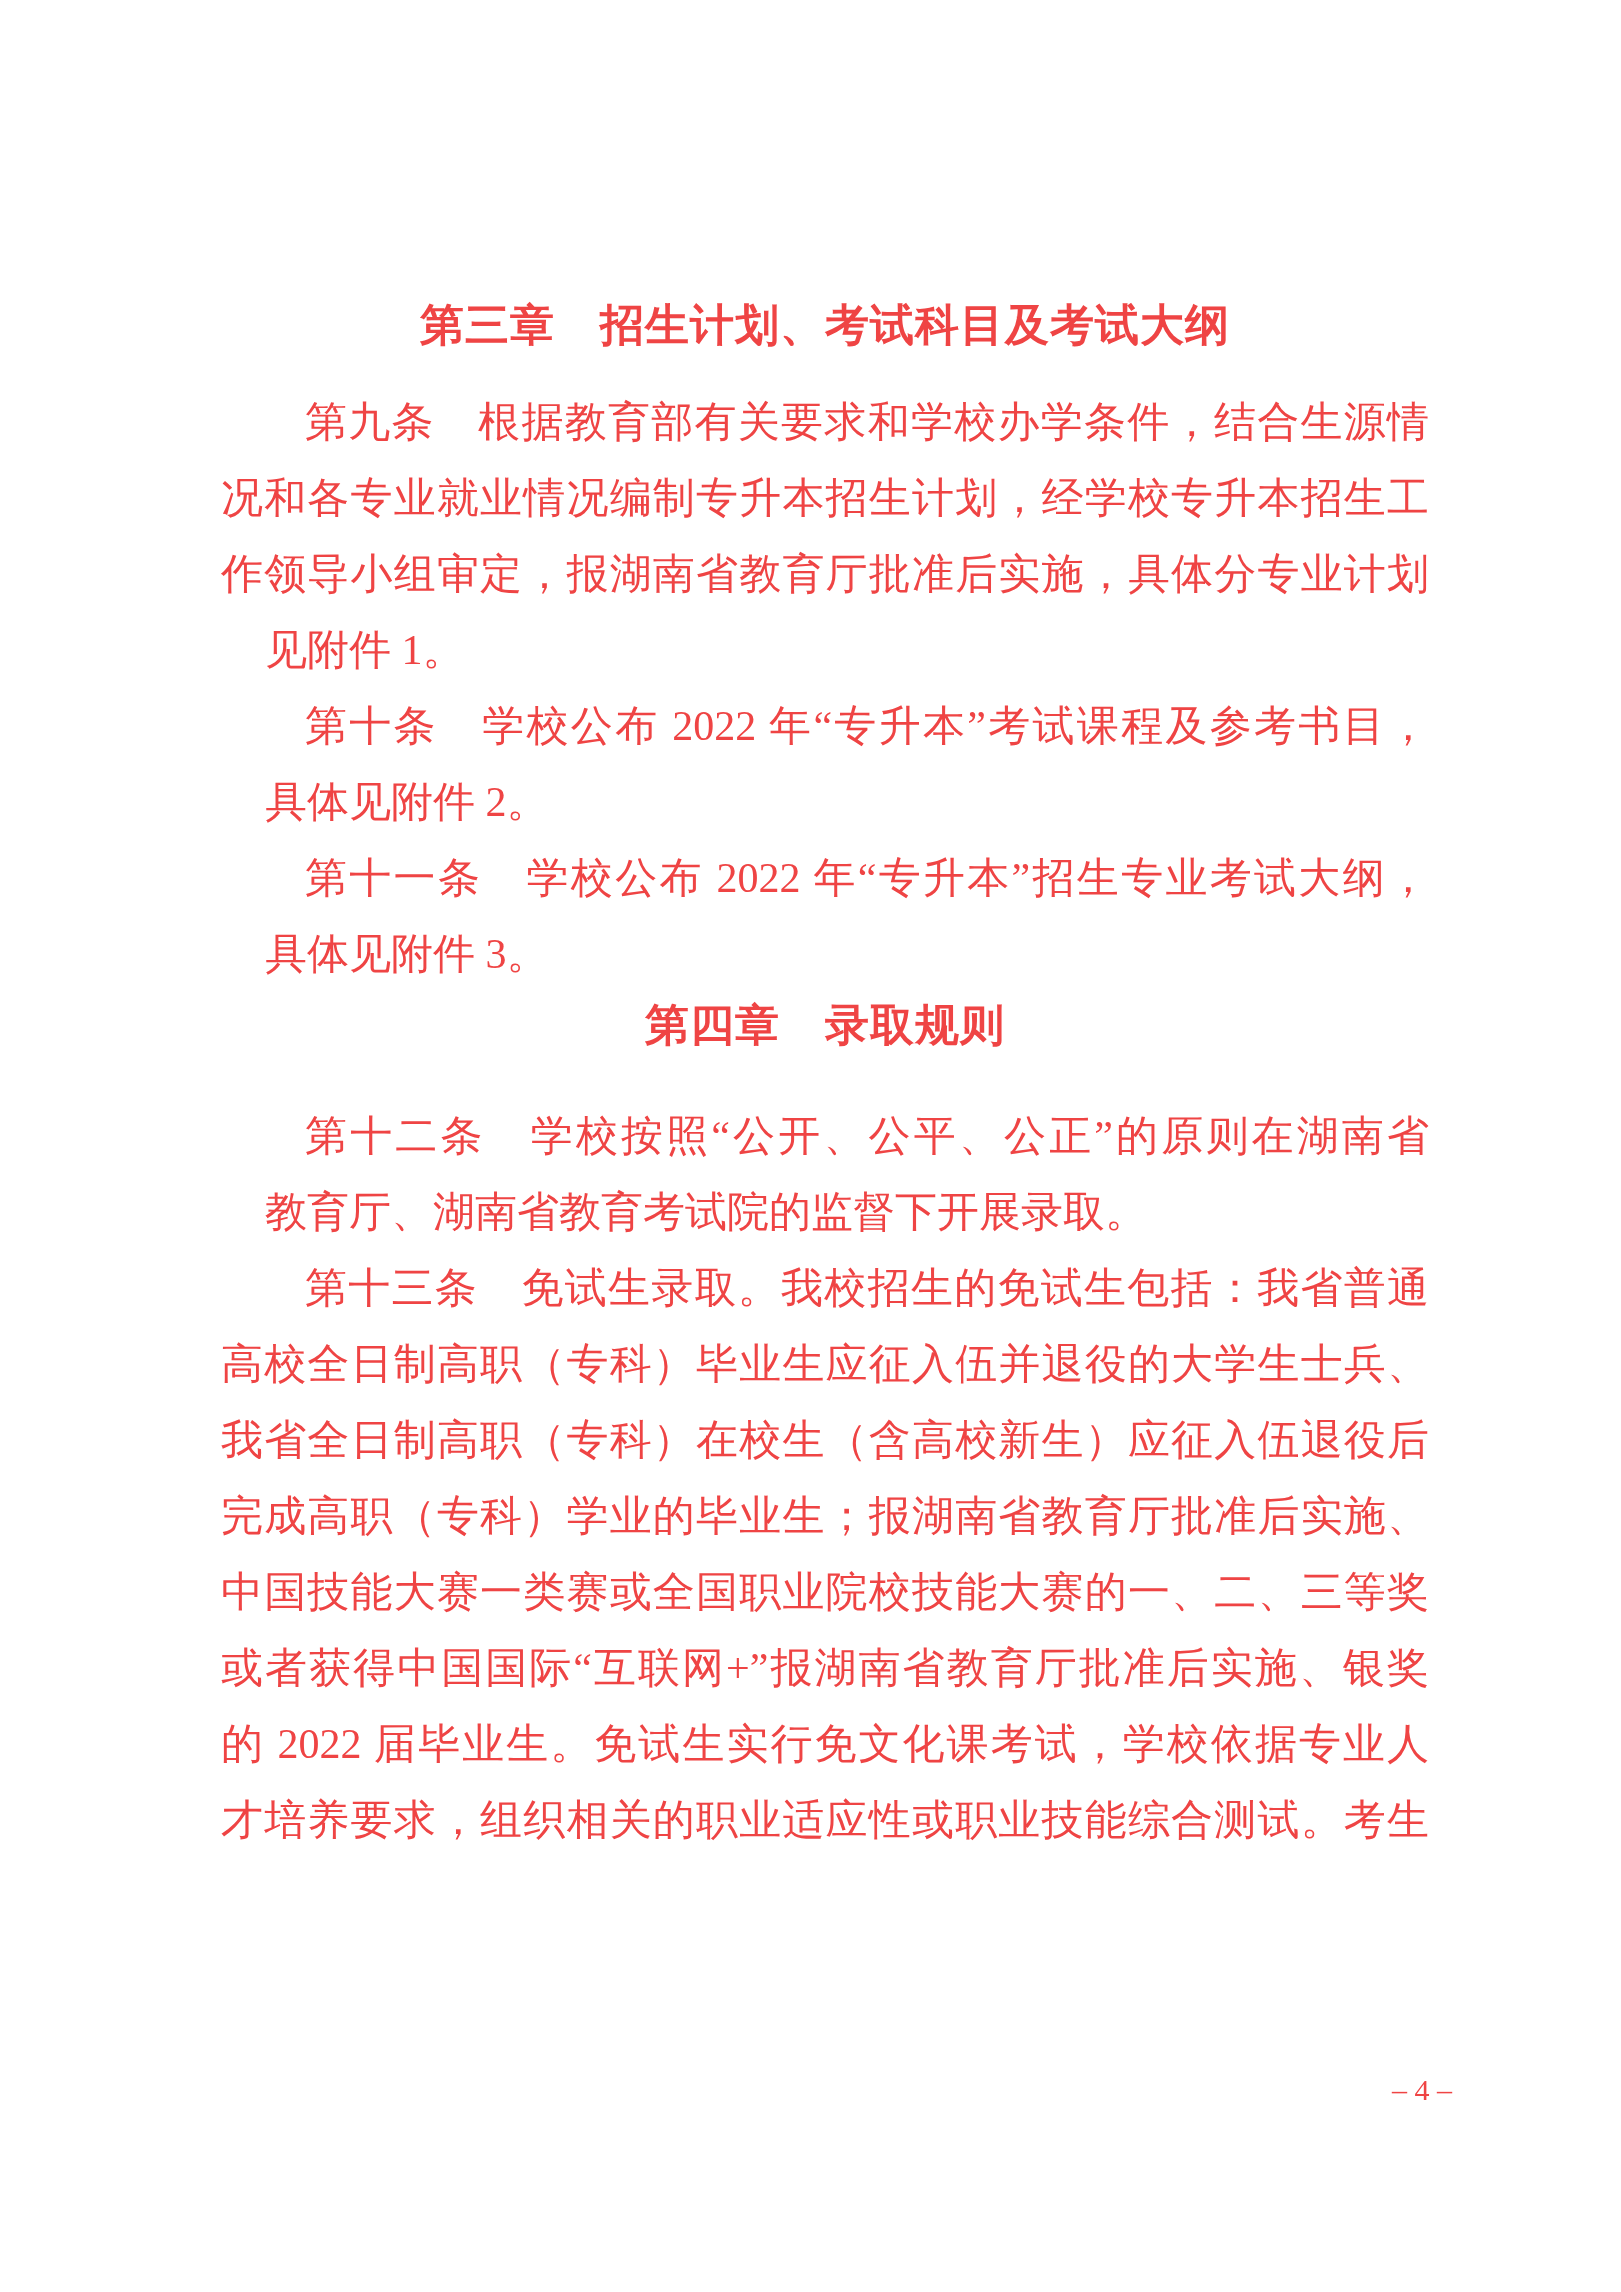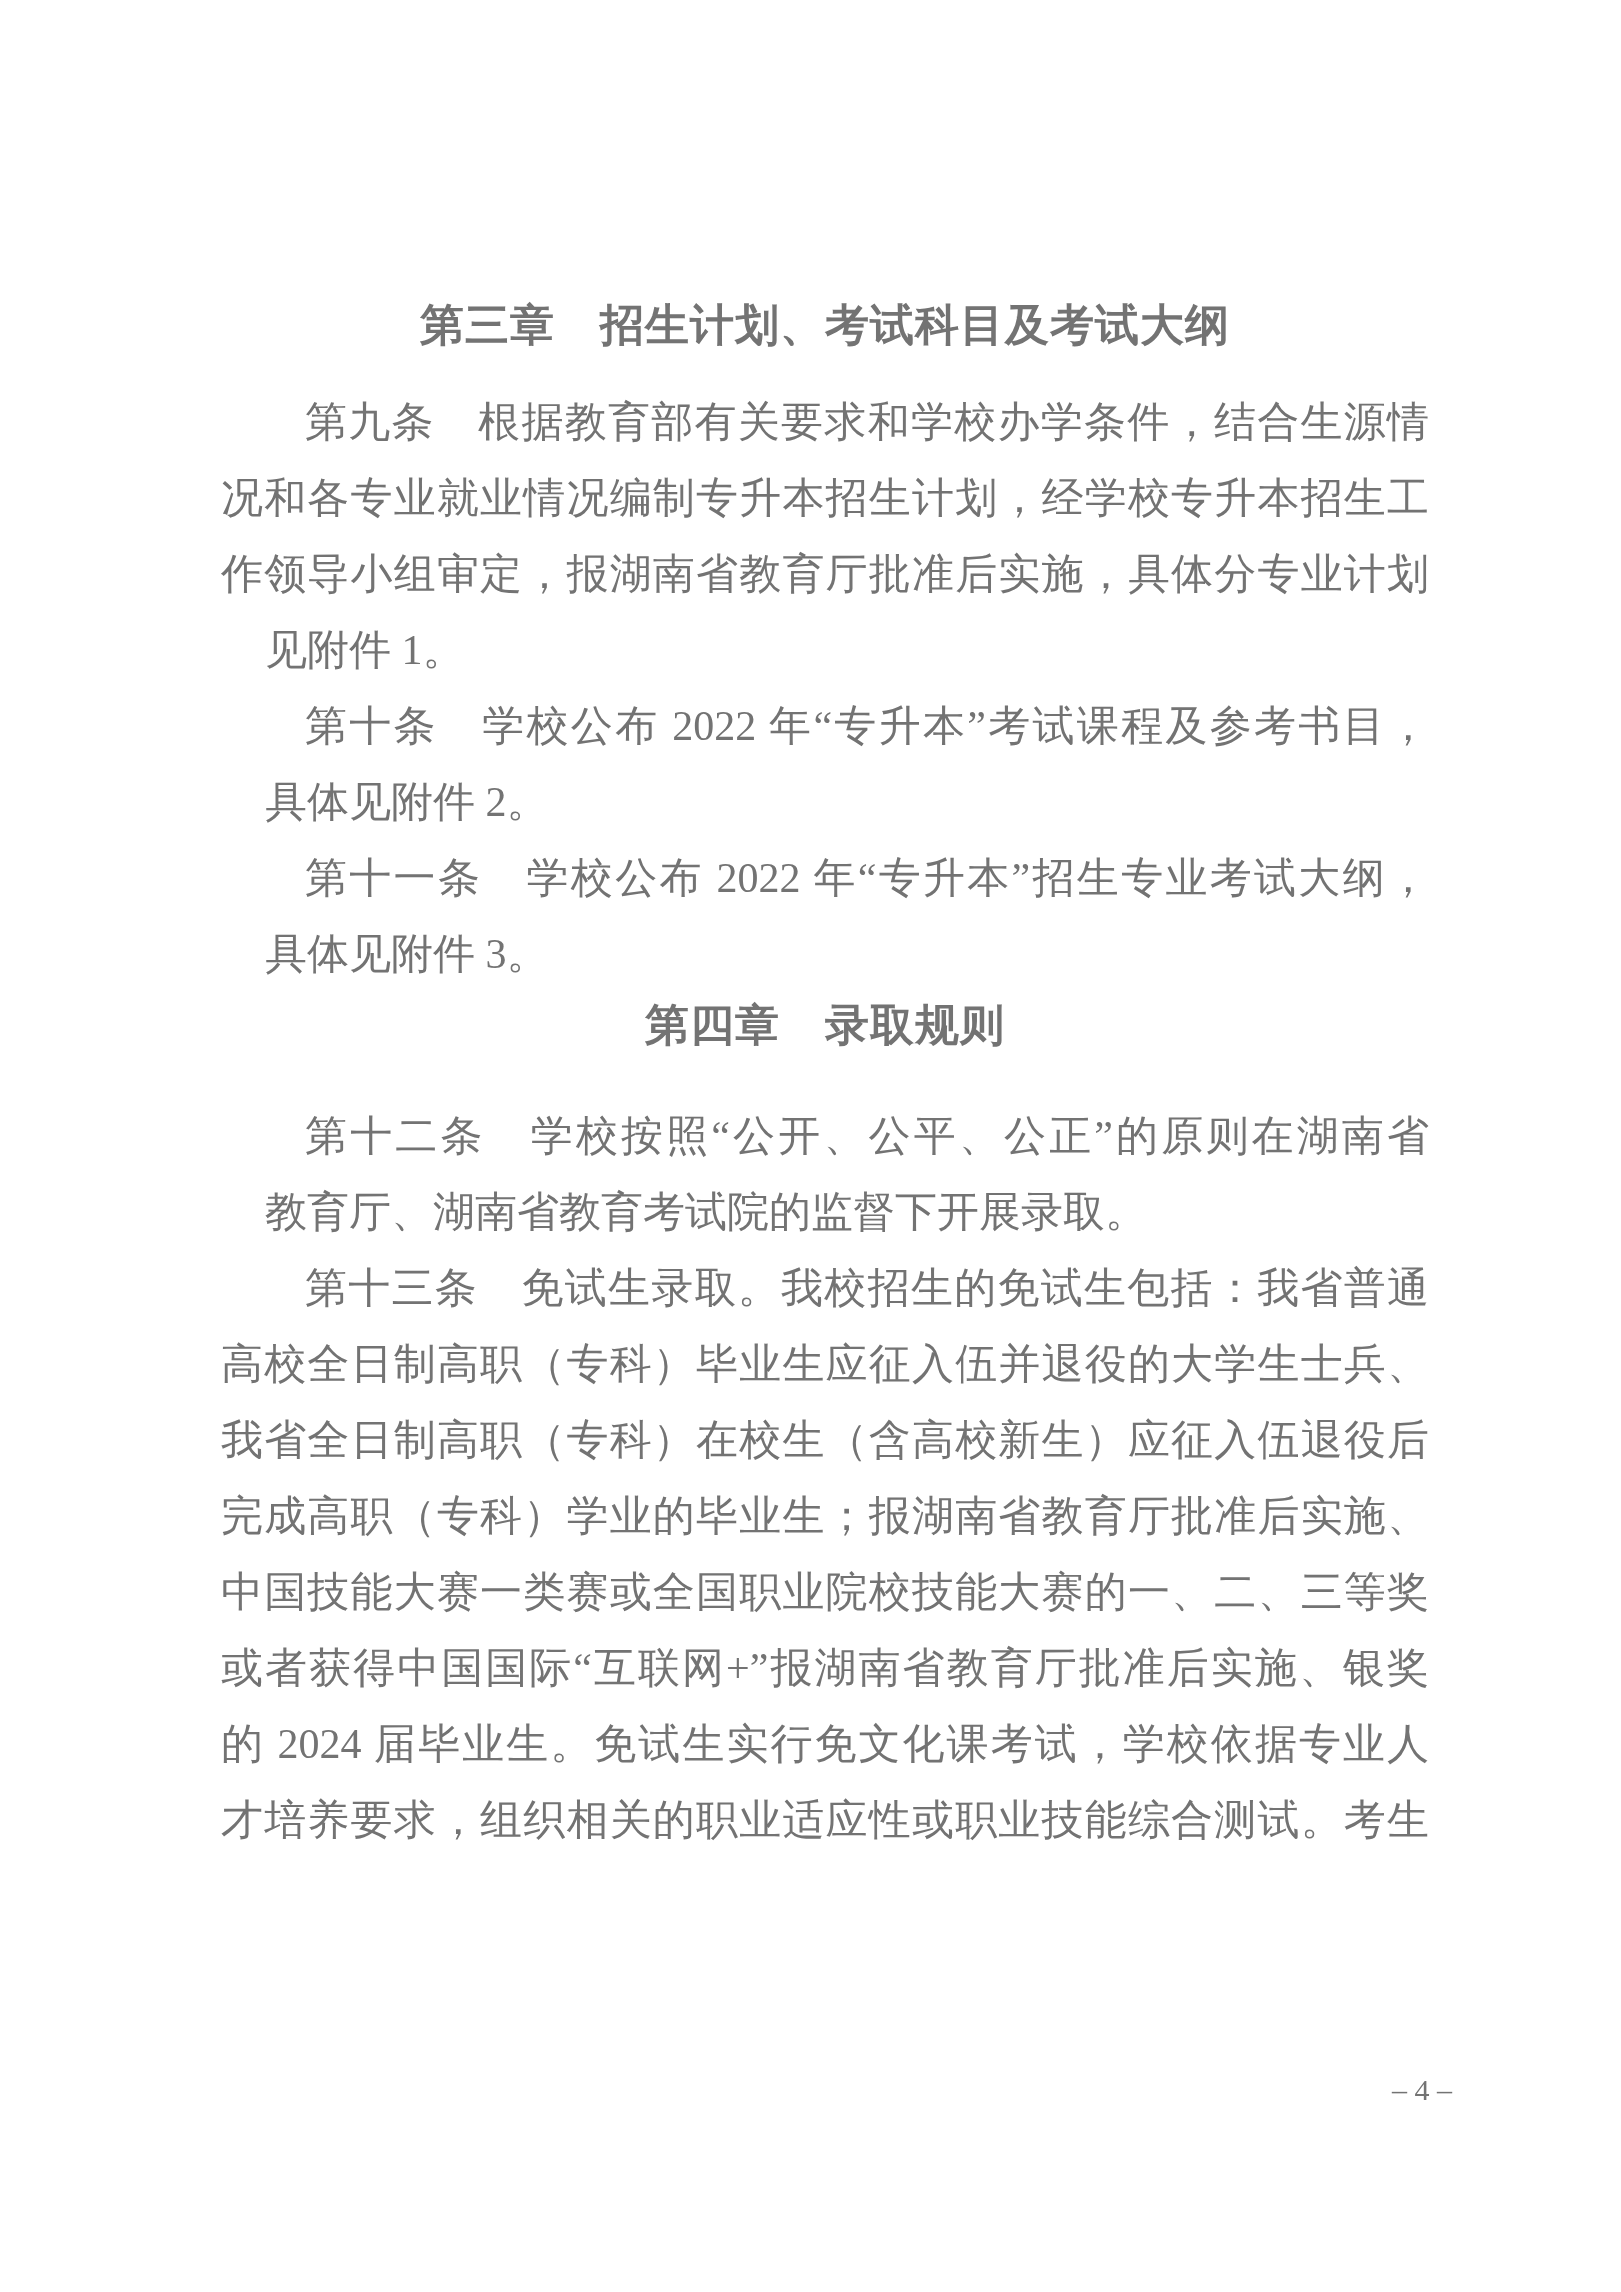--- a/index.html
+++ b/index.html
@@ -6,21 +6,21 @@
     margin: 0;
     padding: 0;
     background: #ffffff;
   }
   .page {
     position: relative;
     width: 1621px;
     height: 2293px;
     background: #ffffff;
     overflow: hidden;
-    color: #737373;
+    color: #ef4444;
   }
   .content {
     position: absolute;
     left: 221px;
     top: 292px;
     width: 1208px;
   }
   .chapter-title {
     font-family: "DejaVu Sans", "Liberation Sans", sans-serif;
     font-weight: 700;
@@ -87,20 +87,20 @@
 
     <p class="bodyline just indent">第十二条　学校按照“公开、公平、公正”的原则在湖南省</p>
     <p class="bodyline left">教育厅、湖南省教育考试院的监督下开展录取。</p>
 
     <p class="bodyline just indent">第十三条　免试生录取。我校招生的免试生包括：我省普通</p>
     <p class="bodyline just">高校全日制高职（专科）毕业生应征入伍并退役的大学生士兵、</p>
     <p class="bodyline just">我省全日制高职（专科）在校生（含高校新生）应征入伍退役后</p>
     <p class="bodyline just">完成高职（专科）学业的毕业生；报湖南省教育厅批准后实施、</p>
     <p class="bodyline just">中国技能大赛一类赛或全国职业院校技能大赛的一、二、三等奖</p>
     <p class="bodyline just">或者获得中国国际“互联网+”报湖南省教育厅批准后实施、银奖</p>
-    <p class="bodyline just">的 2024 届毕业生。免试生实行免文化课考试，学校依据专业人</p>
+    <p class="bodyline just">的 2022 届毕业生。免试生实行免文化课考试，学校依据专业人</p>
     <p class="bodyline just">才培养要求，组织相关的职业适应性或职业技能综合测试。考生</p>
 
   </div>
 
   <div class="page-number">– 4 –</div>
 </div>
 
 
 </body></html>

